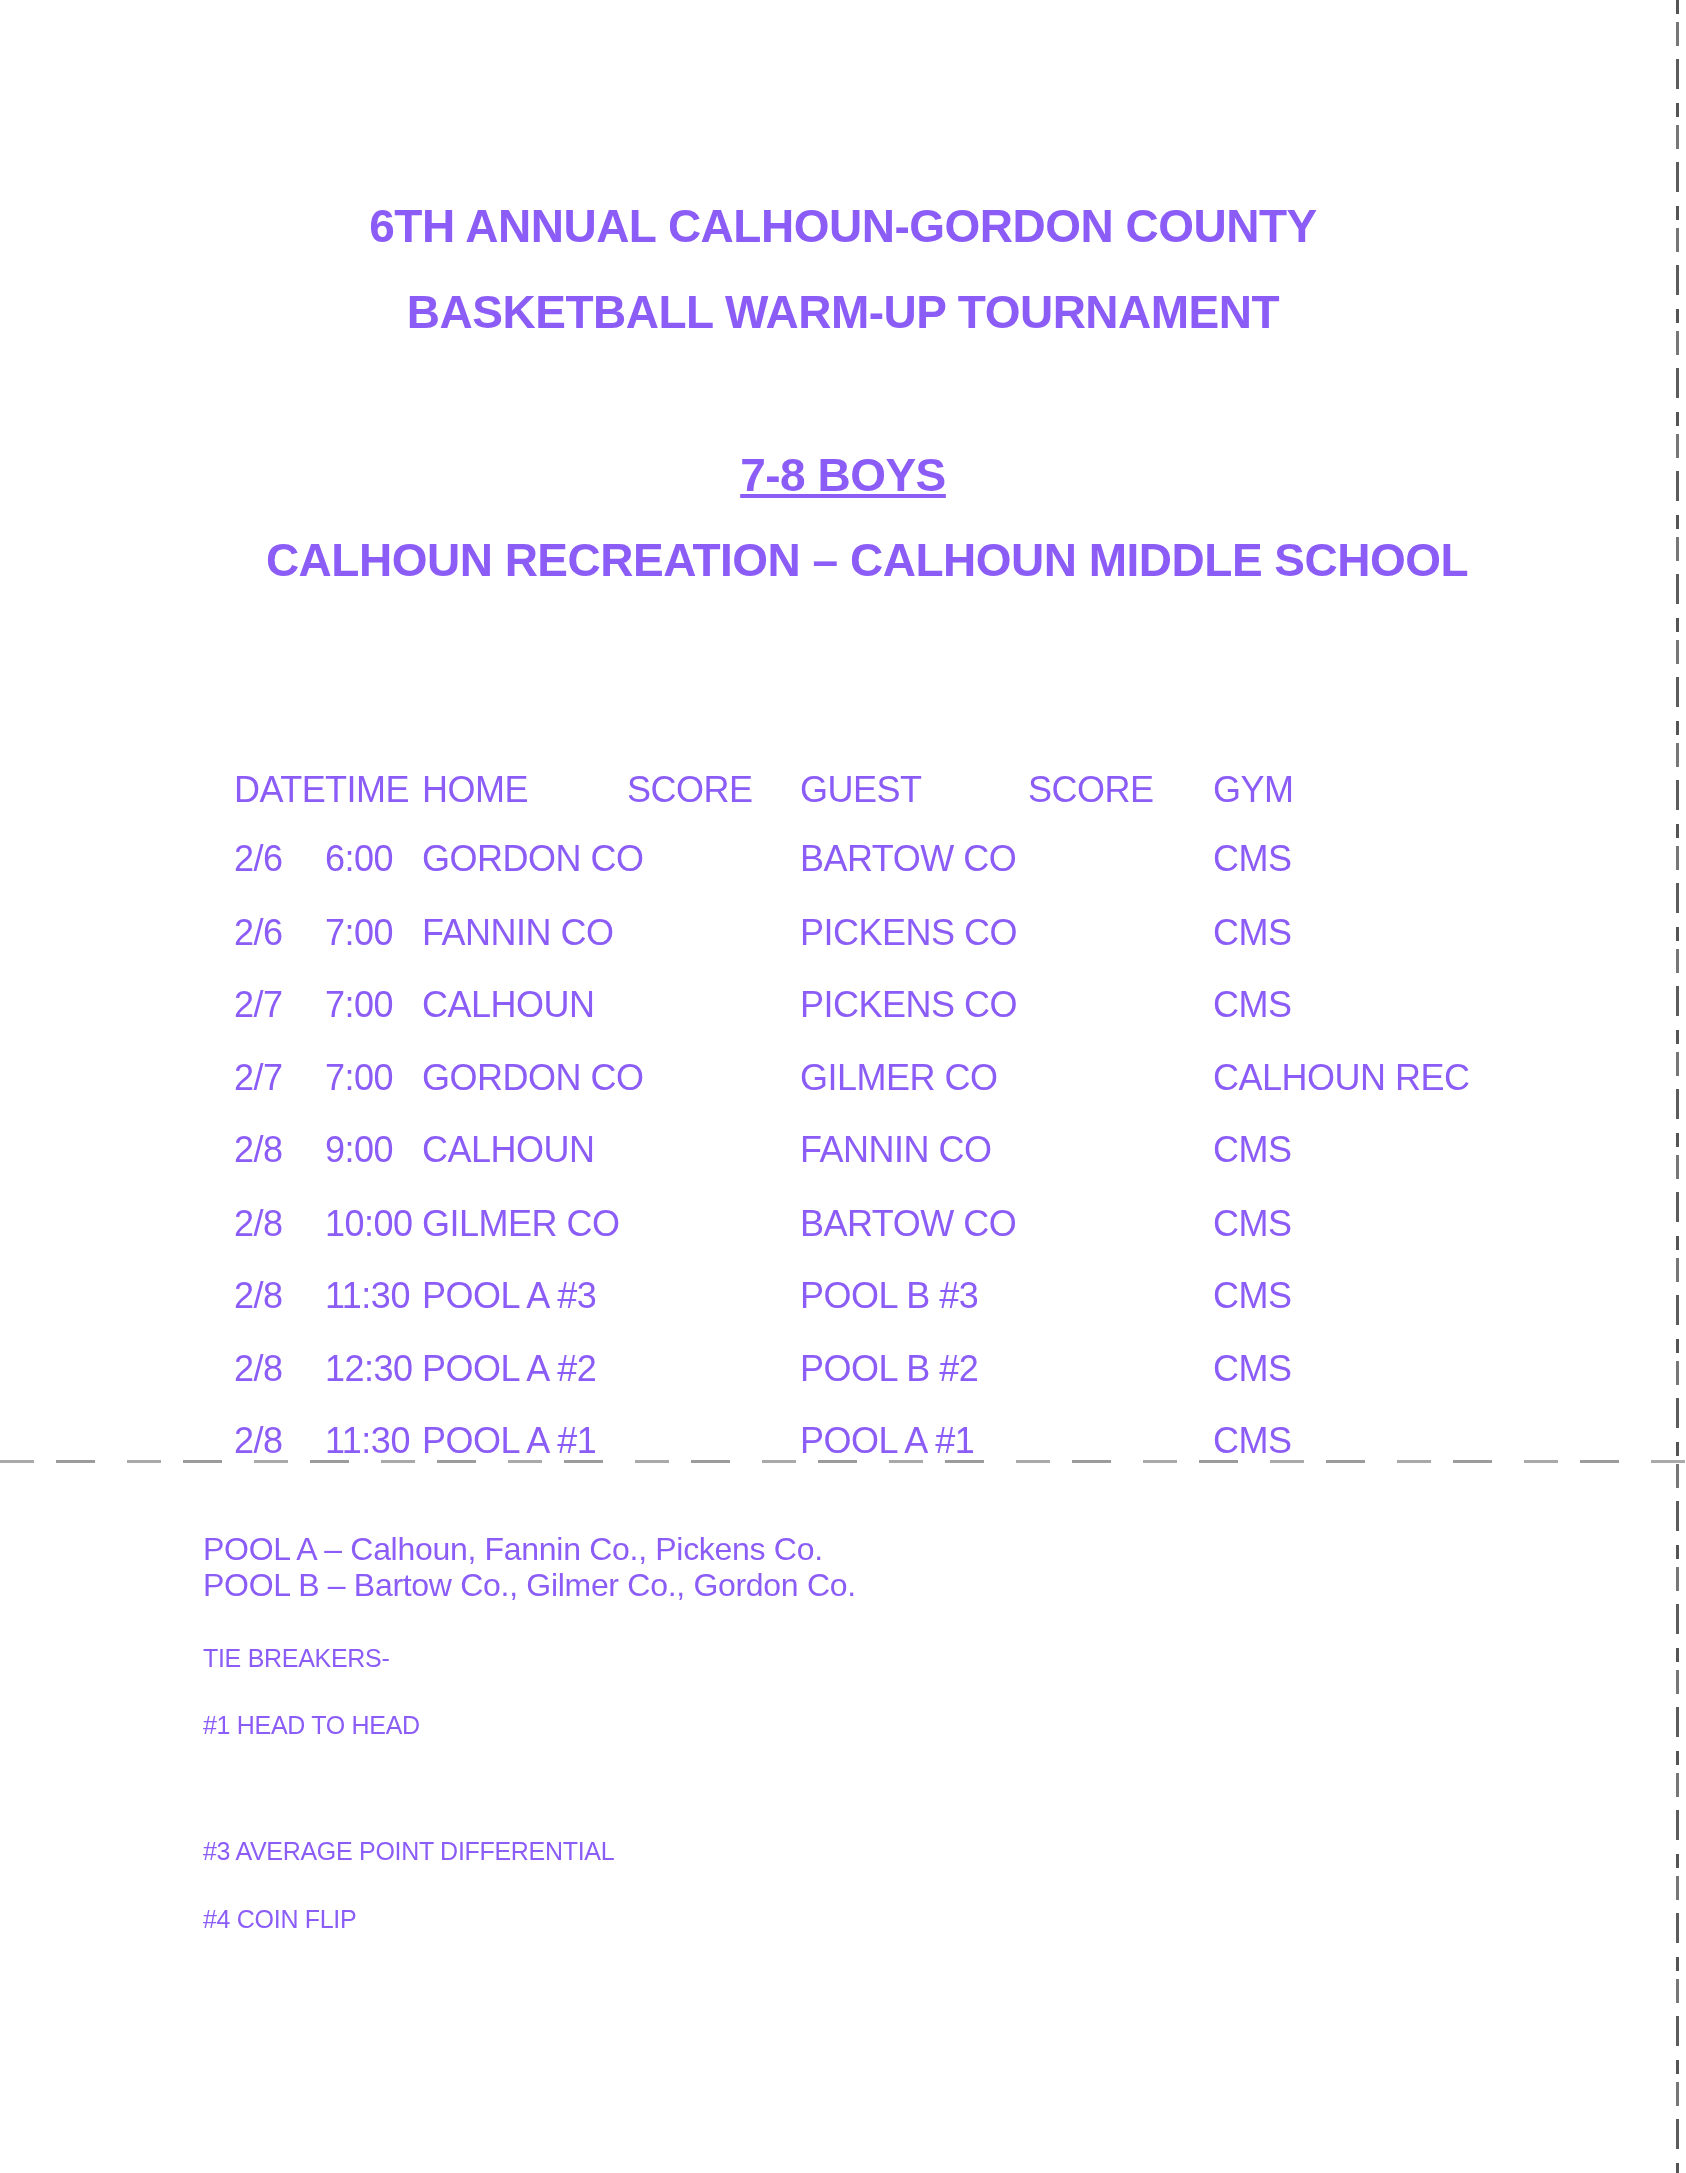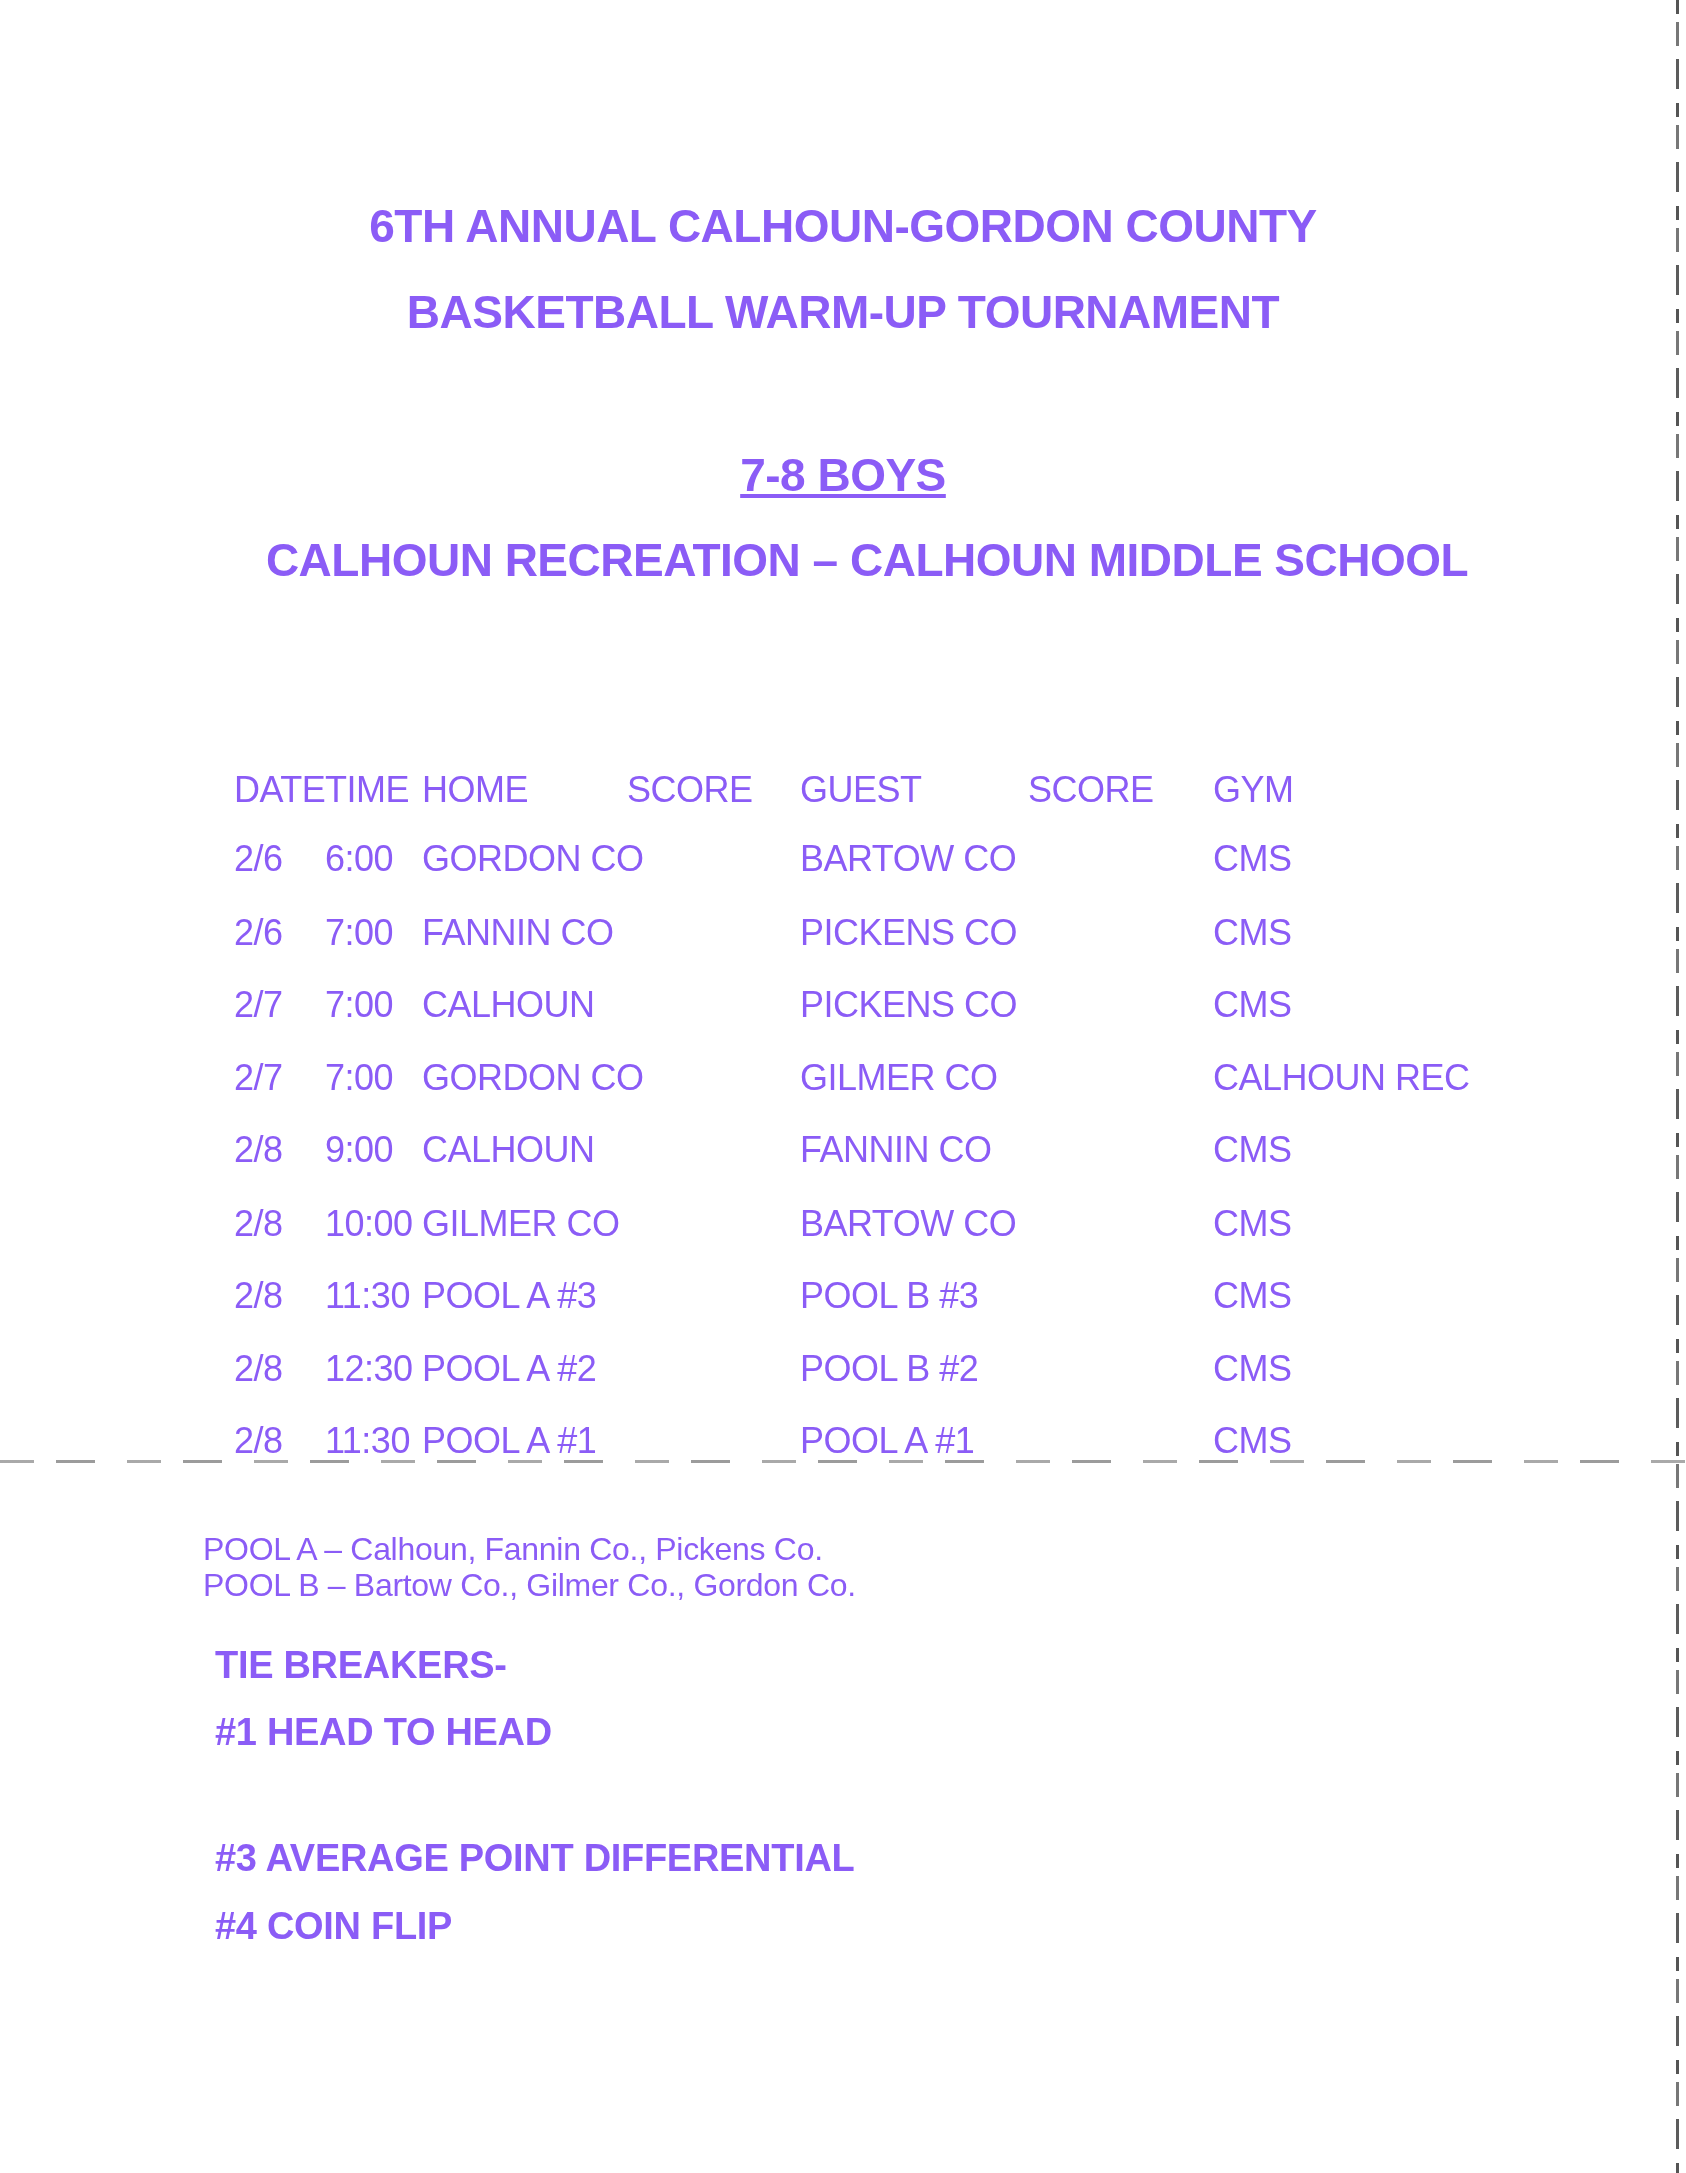--- a/index.html
+++ b/index.html
@@ -64,21 +64,21 @@
   .r-6{top:506px;}
   .r-7{top:579px;}
   .r-8{top:651px;}
   
   .note{
     position:absolute;left:203px;
     font-size:32px;line-height:1;letter-spacing:-0.3px;white-space:nowrap;
   }
   .pool-a{top:1533px;}
   .pool-b{top:1569px;}
-  .tb{font-weight:bold;font-size:38px;margin-left:12px;}
+  .tb{font-weight:normal;font-size:25px;}
   .tb-h{top:1646px;}
   .tb-1{top:1713px;}
   .tb-2{top:1778px;}
   .tb-3{top:1839px;}
   .tb-4{top:1907px;}
 </style>
 </head>
 <body>
 
 <div class="page">

